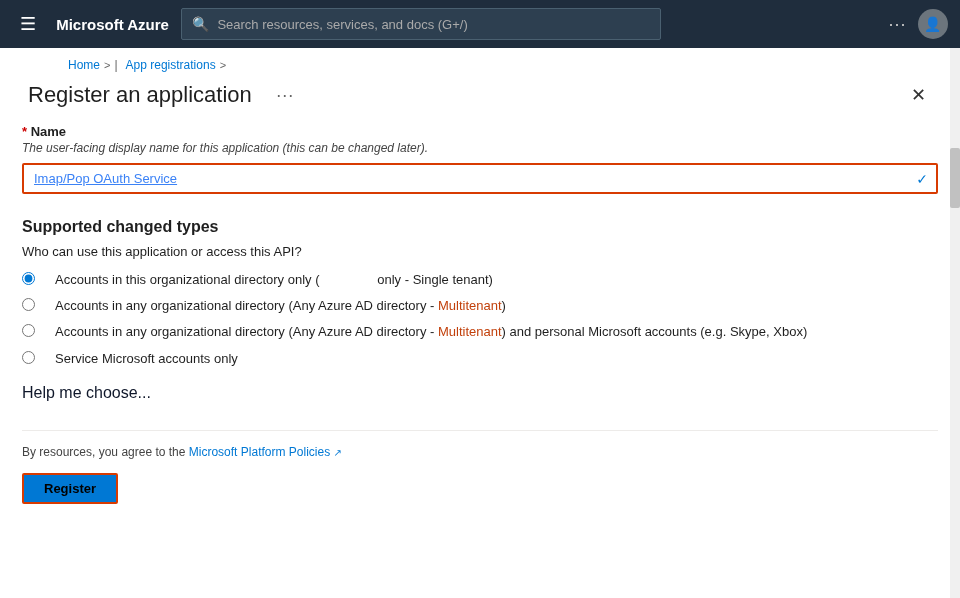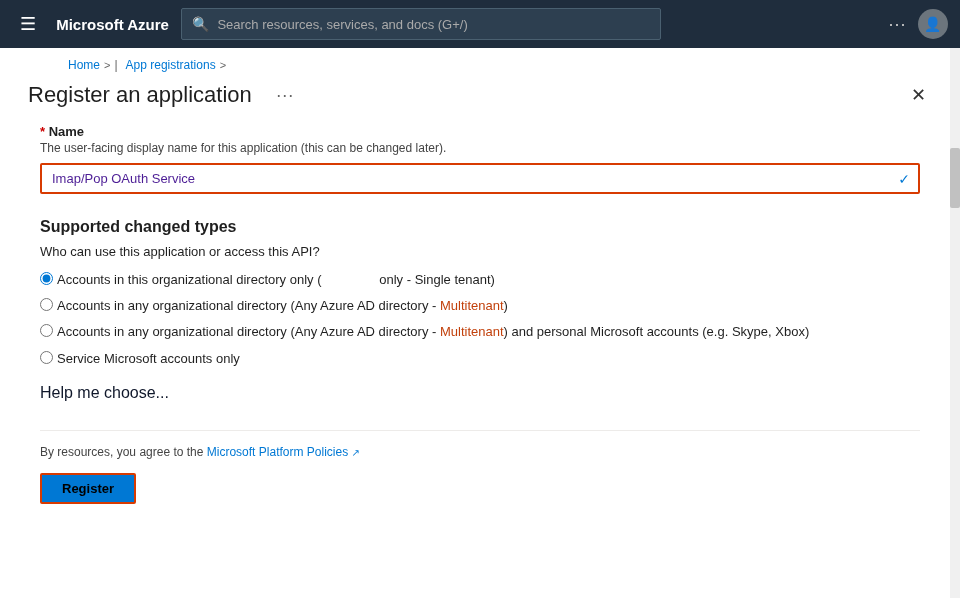--- a/index.html
+++ b/index.html
@@ -117,21 +117,21 @@
       background: none;
       border: none;
       font-size: 18px;
       cursor: pointer;
       color: #333;
       padding: 2px 6px;
     }
 
     
     .panel-content {
-      padding: 0 40px;
+      padding: 0 22px;
       overflow-y: auto;
       max-height: calc(598px - 48px - 80px);
     }
 
     
     .scrollbar-track {
       position: absolute;
       right: 0;
       top: 0;
       bottom: 0;
@@ -156,40 +156,42 @@
       margin-bottom: 2px;
     }
     .section-label .label-text {
       color: #1f1f1f;
       font-weight: 600;
     }
     .field-description {
       font-size: 12px;
       color: #444;
       margin-bottom: 8px;
+      font-style: italic;
     }
 
     
     .text-input-wrapper {
       position: relative;
       border: 2px solid #d83b01;
       border-radius: 2px;
       background: #fff;
       display: flex;
       align-items: center;
       margin-bottom: 24px;
     }
     .text-input-wrapper input {
       flex: 1;
       border: none;
       outline: none;
       padding: 6px 10px;
       font-size: 13px;
-      color: #4c1d95;
+      color: #3b82f6;
       background: transparent;
+      text-decoration: underline;
     }
     .input-checkmark {
       color: #0078d4;
       padding-right: 8px;
       font-size: 14px;
     }
 
     
     .section-heading {
       font-size: 16px;
@@ -201,21 +203,21 @@
       font-size: 13px;
       color: #1f1f1f;
       margin-bottom: 12px;
     }
 
     
     .radio-group { display: flex; flex-direction: column; gap: 8px; margin-bottom: 16px; }
     .radio-option {
       display: flex;
       align-items: flex-start;
-      gap: 4px;
+      gap: 20px;
       font-size: 13px;
       color: #1f1f1f;
       cursor: pointer;
     }
     .radio-option input[type="radio"] {
       margin-top: 1px;
       accent-color: #0078d4;
       cursor: pointer;
     }
     .radio-label { line-height: 1.4; }

